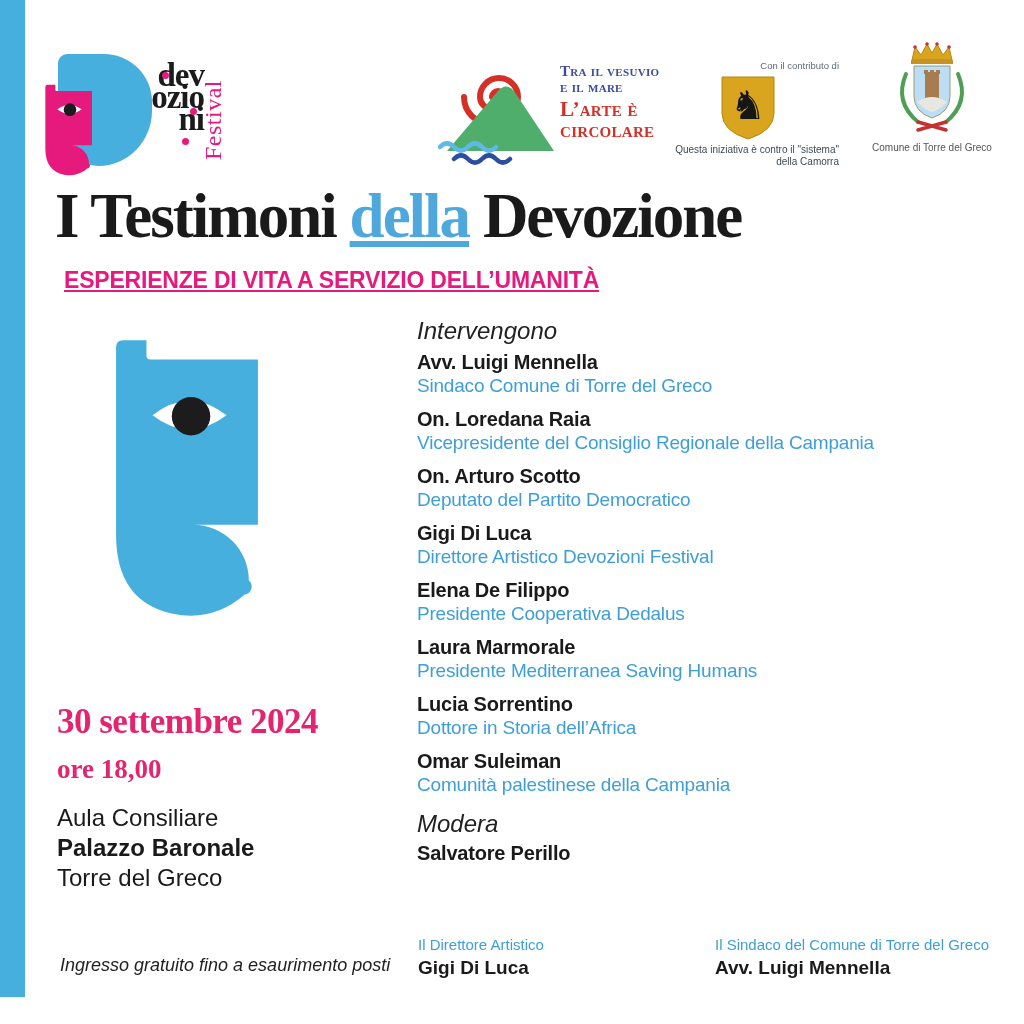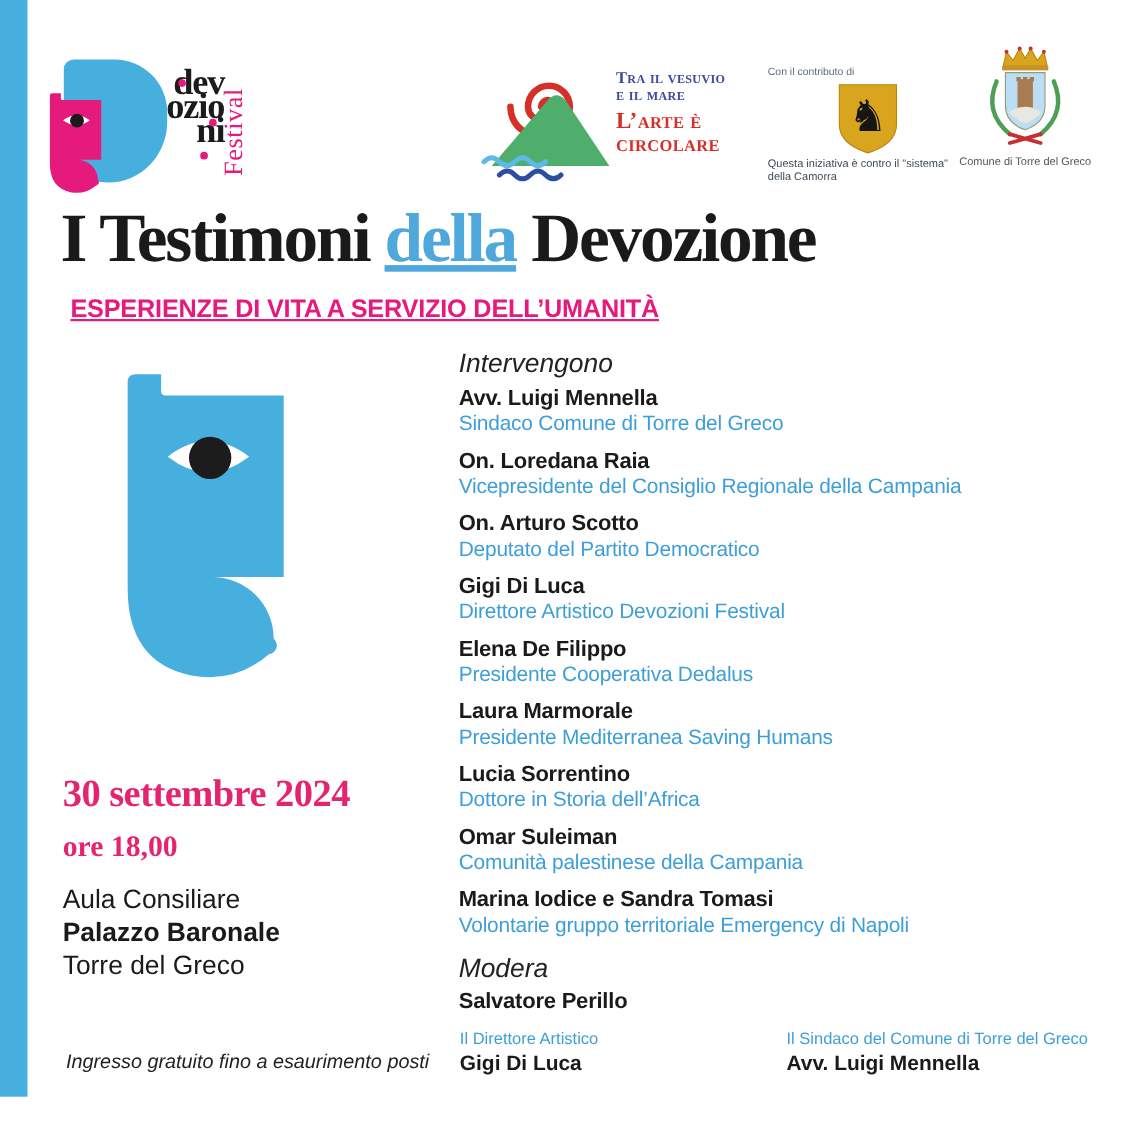--- a/index.html
+++ b/index.html
@@ -24,21 +24,21 @@
                    font-size:24px; color:#E61A7C; letter-spacing:0.5px; }
   .pink-dot { width:7px; height:7px; border-radius:50%; background:#E61A7C; }
 
   #logo-arte { left:432px; top:55px; width:215px; height:110px; }
   .arte-text { left:128px; top:8px; width:100px; font-family:"Liberation Serif", serif; }
   .arte-line-sm { font-variant:small-caps; font-weight:bold; color:#3B4AA0;
                   font-size:15px; line-height:16px; letter-spacing:0.3px; }
   .arte-line-lg { font-variant:small-caps; font-weight:bold; color:#D43028;
                   font-size:21px; line-height:21px; letter-spacing:0.3px; }
 
-  #logo-contributo { left:698px; top:60px; width:182px; height:100px; text-align:left; }
+  #logo-contributo { left:657px; top:60px; width:182px; height:100px; text-align:right; }
   .contributo-top { font-size:9.5px; color:#5d6b78; }
   .shield-wrap { margin:4px auto 3px auto; width:58px; height:66px; position:relative; }
   .contributo-bottom { font-size:10px; color:#3f4a55; line-height:12px; }
 
   #logo-comune { left:862px; top:40px; width:140px; height:125px; text-align:center; }
   .comune-caption { font-size:10px; color:#555; margin-top:2px; }
 
   
   #main-title { left:55px; top:180px; width:930px;
                 font-family:"Liberation Serif", serif; font-weight:bold;
@@ -188,24 +188,20 @@
       <div class="sp-role">Presidente Mediterranea Saving Humans</div>
     </div>
     <div class="sp-block">
       <div class="sp-name">Lucia Sorrentino</div>
       <div class="sp-role">Dottore in Storia dell’Africa</div>
     </div>
     <div class="sp-block">
       <div class="sp-name">Omar Suleiman</div>
       <div class="sp-role">Comunità palestinese della Campania</div>
     </div>
-    <div class="sp-block">
-      <div class="sp-name">Marina Iodice e Sandra Tomasi</div>
-      <div class="sp-role">Volontarie gruppo territoriale Emergency di Napoli</div>
-    </div>
 
     <div class="moderator">
       <div class="sp-heading" style="margin-bottom:4px;">Modera</div>
       <div class="sp-name">Salvatore Perillo</div>
     </div>
   </div>
 
   <div id="event-info" class="abs">
     <div class="ev-date">30 settembre 2024</div>
     <div class="ev-time">ore 18,00</div>

